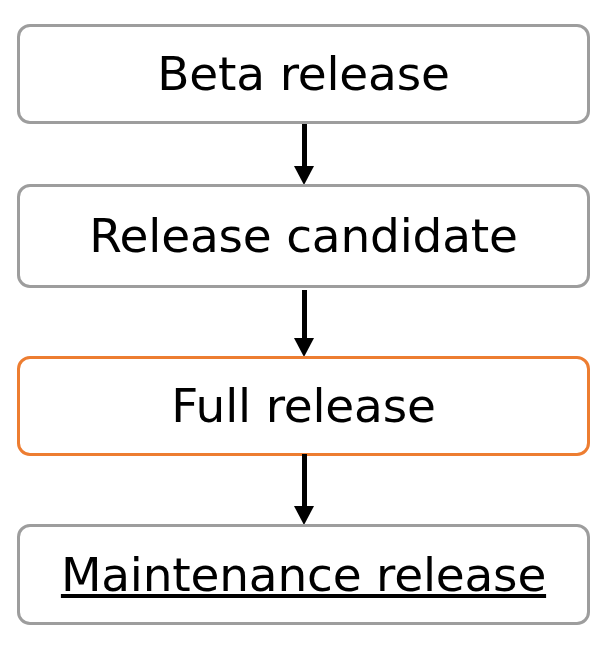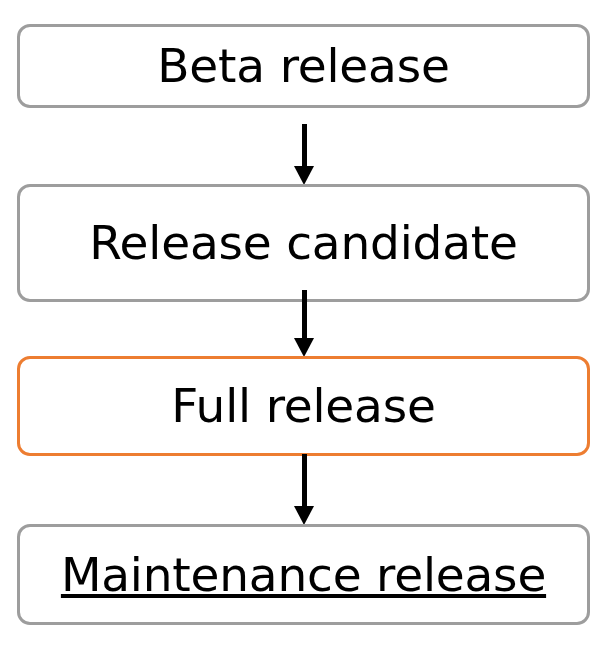--- a/index.html
+++ b/index.html
@@ -42,22 +42,22 @@
     font-size: 47px;
     line-height: 1.05;
     font-weight: 400;
     color: #000000;
     letter-spacing: -0.2px;
     white-space: nowrap;
     text-align: center;
   }
 
   
-  #node-beta-release        { top: 24px;  height: 84px; align-items: center; }
-  #node-release-candidate   { top: 184px; height: 118px; }
+  #node-beta-release        { top: 24px;  height: 100px; align-items: center; }
+  #node-release-candidate   { top: 184px; height: 104px; }
   #node-full-release        { top: 356px; height: 100px; }
   #node-maintenance-release { top: 524px; height: 101px; text-decoration: underline; }
 
   
   .flow-arrow {
     position: absolute;
     left: 294px;
     width: 21px;
   }
   .flow-arrow .arrow-stem {

